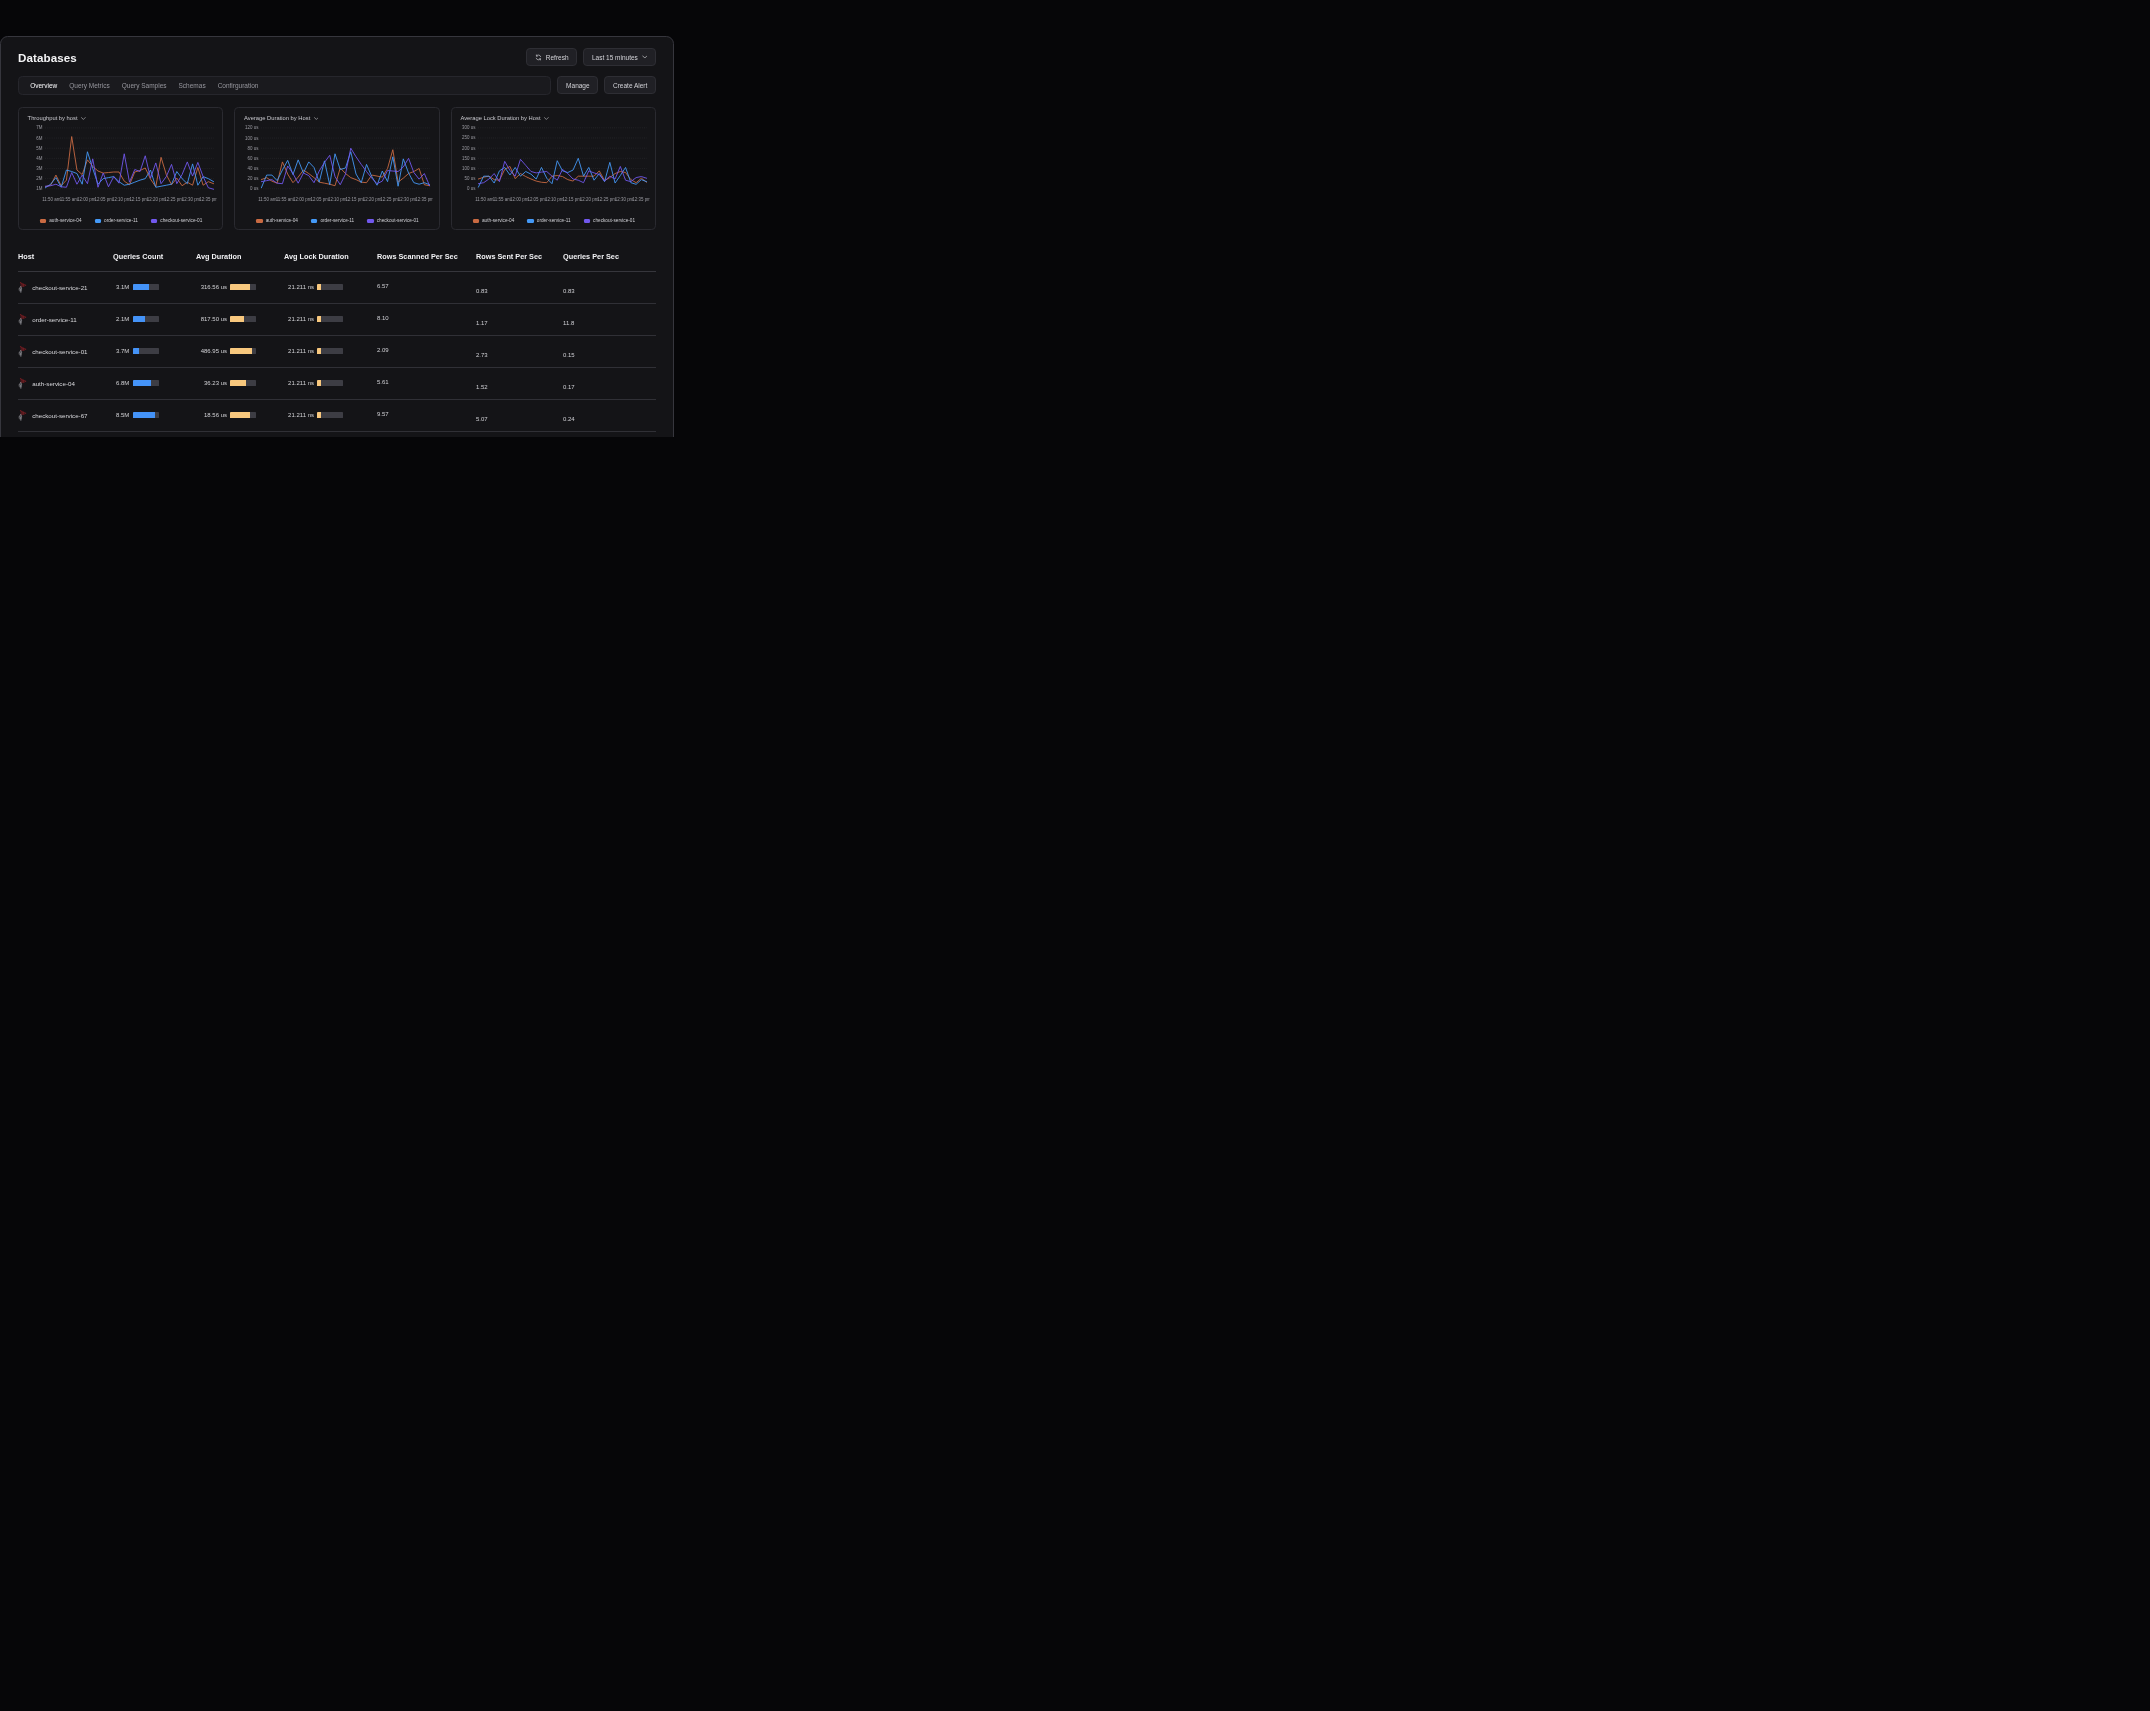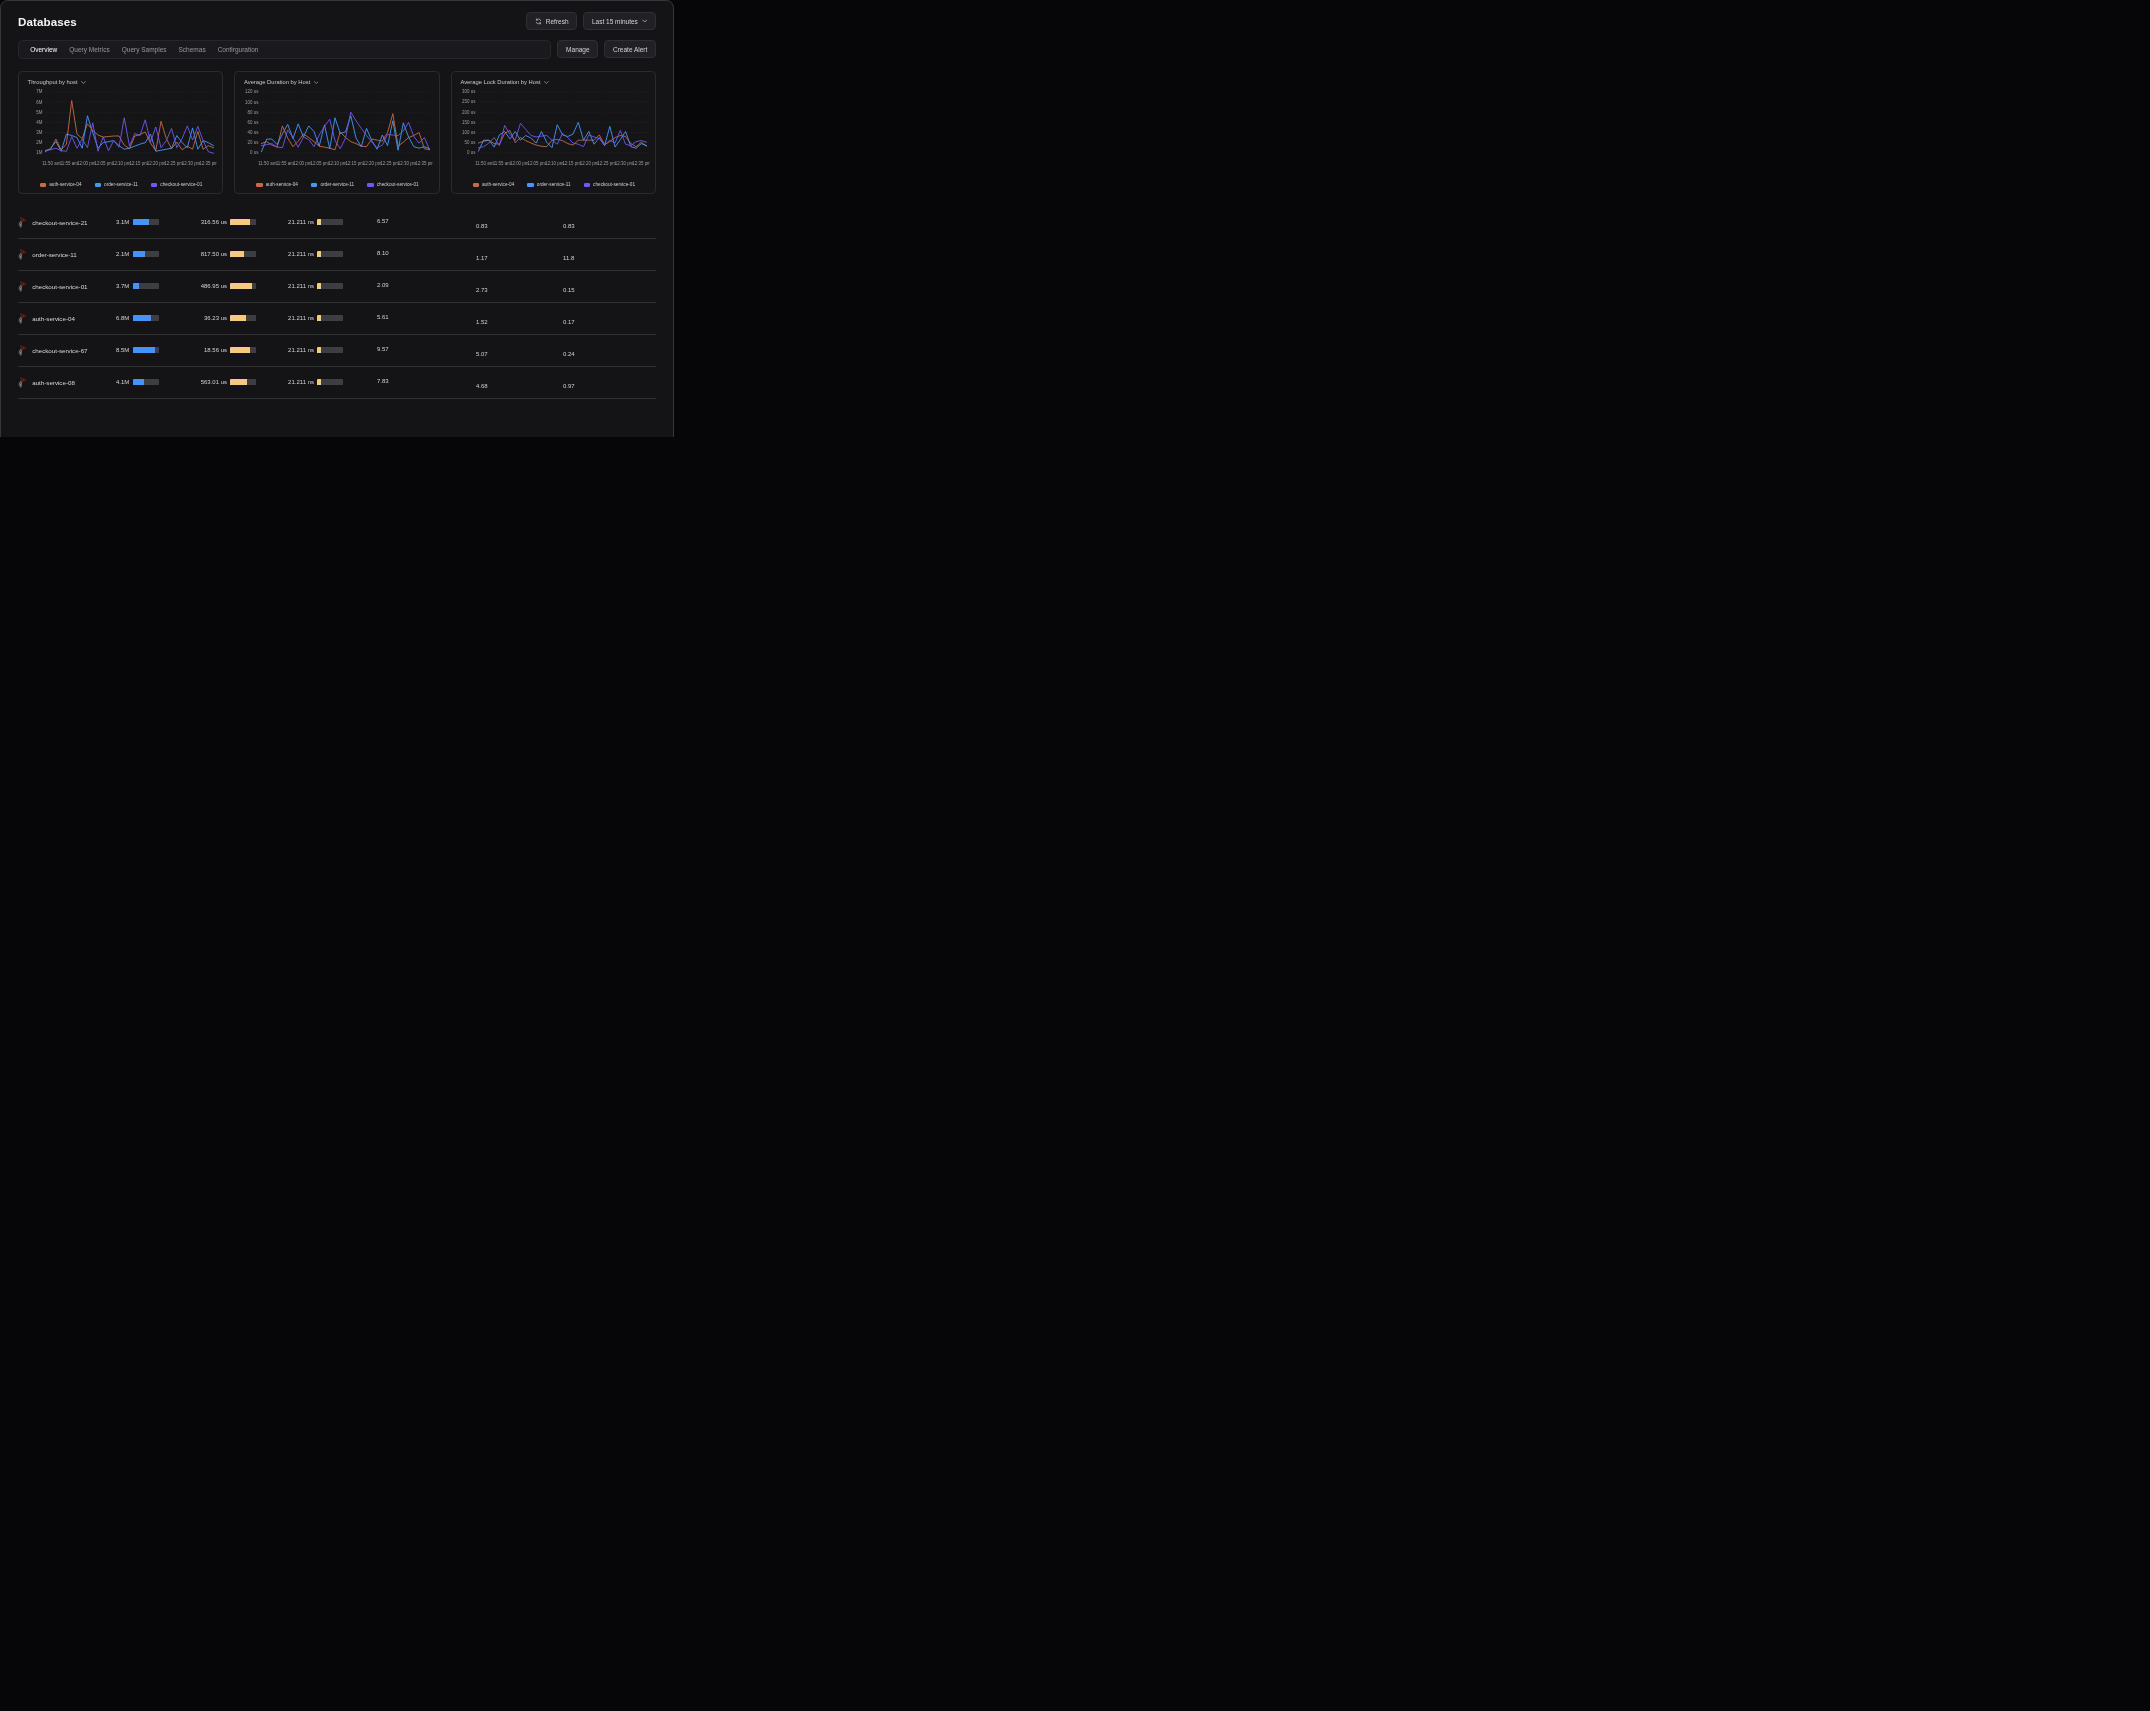--- a/index.html
+++ b/index.html
@@ -1,18 +1,18 @@
 <!DOCTYPE html>
 <html style="font-size:6.9px"><head>
 <meta charset="utf-8">
 <style>
   html,body{margin:0;padding:0;background:#060608;width:674px;height:437px;overflow:hidden;
     font-family:"Liberation Sans","DejaVu Sans",sans-serif;-webkit-font-smoothing:antialiased;}
   .frame{position:relative;width:674px;height:547px;background:#141417;border:0.4px solid #36363d;
-    border-radius:7.7px;overflow:hidden;box-sizing:border-box;}
+    border-radius:7.7px;overflow:hidden;box-sizing:border-box;margin-top:36px;}
   
   .topbar{display:flex;justify-content:space-between;align-items:center;padding:11.2px 17px 6px 17px;}
   .page-title{font-size:11.6px;font-weight:700;color:#f4f4f6;letter-spacing:0.1px;}
   .topbar-actions{display:flex;gap:6px;}
   .btn{display:flex;align-items:center;gap:3.9px;height:18px;padding:0 7.7px;background:#202025;
     border:0.4px solid #2e2e34;border-radius:3.9px;color:#d3d3d8;font-size:6.5px;cursor:pointer;}
   .btn svg{display:block;}
   
   .tabsrow{display:flex;justify-content:space-between;align-items:stretch;padding:0 17px;margin-top:4.3px;}
   .tabs{display:flex;align-items:center;background:#1a1a1e;border:0.4px solid #26262c;border-radius:4.3px;
@@ -248,20 +248,29 @@
           </div>
           <div class="legend-item">
             <span class="swatch" style="background: rgb(113, 88, 238);"></span>
             <span>checkout-service-01</span>
           </div>
         </div>
       </div>
     </div>
 
   <div class="table">
+    <div class="thead" id="thead">
+        <div class="th">Host</div>
+        <div class="th">Queries Count</div>
+        <div class="th">Avg Duration</div>
+        <div class="th">Avg Lock Duration</div>
+        <div class="th">Rows Scanned Per Sec</div>
+        <div class="th">Rows Sent Per Sec</div>
+        <div class="th">Queries Per Sec</div>
+      </div>
     <div id="tbody">
         <div class="trow">
           <div class="hostcell">
        <svg width="9" height="11.2" viewBox="0 0 21 26">
     <g fill="none" stroke="#b6262c" stroke-width="0.7">
       <path d="M5.5 1 C8 4.5 14 6 19 7.5 C14 10.5 9 11 6.5 10 C7.5 7 6.5 3.5 5.5 1 Z"></path>
       <path d="M5.5 1 L10 6 L19 7.5 M5.5 1 L14 4.8 M7 5.5 L13 10.6 M10 6 L7.2 10.8 M10 6 L14 10.2 M14 4.8 L12 10.5"></path>
     </g>
     <g fill="none" stroke="#c9c9ce" stroke-width="0.7">
       <path d="M6.5 10.2 C9.5 12.5 8.5 18 7 24.5 C4 22 1.5 18.5 2.5 15.5 C3.5 12.8 5 11 6.5 10.2 Z"></path>

